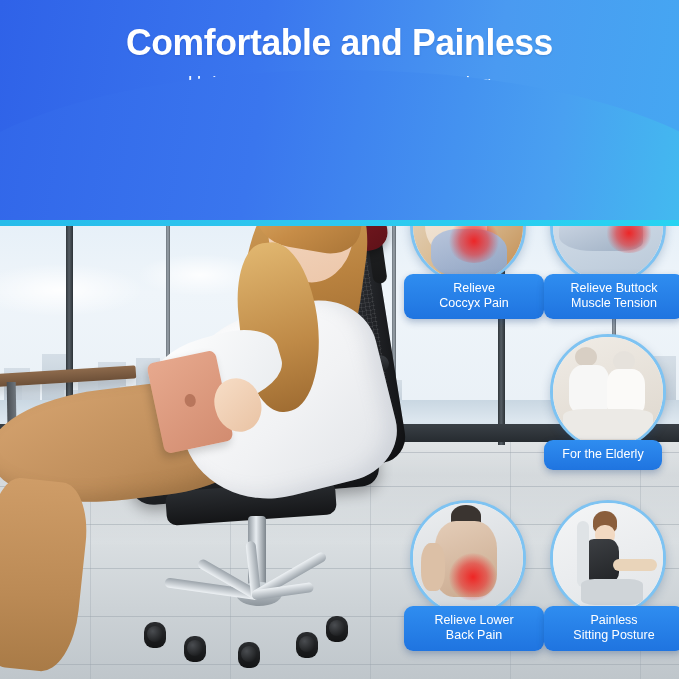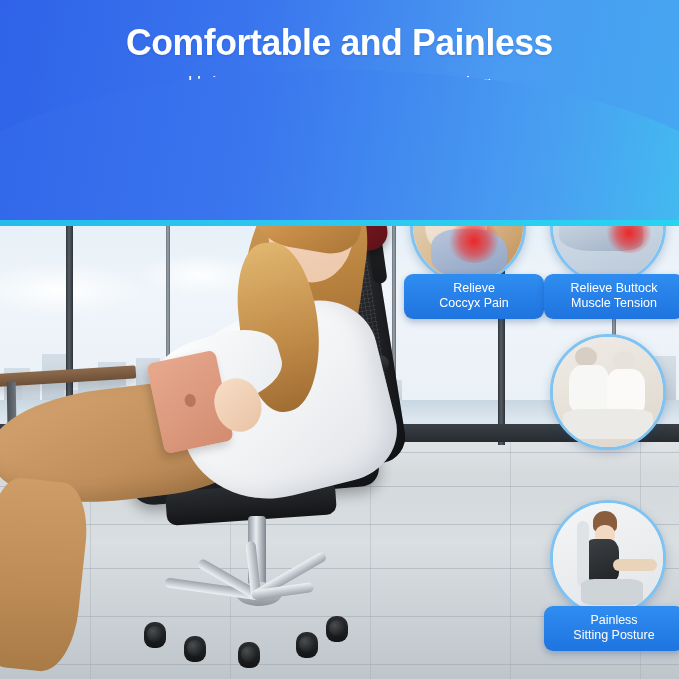--- a/index.html
+++ b/index.html
@@ -341,20 +341,37 @@
       <div class="cell" style="left: 140px; top: 166px;">
         <div class="circle">
           <div class="circle-inner" style="background:linear-gradient(160deg,#f0ece6,#ddd6cc)">
             <div class="sk" style="left:22px;top:10px;width:22px;height:20px;background:#d8cfc4;border-radius:50%"></div>
             <div class="sk" style="left:16px;top:28px;width:40px;height:48px;background:#f7f7f6;border-radius:34% 30% 22% 26%"></div>
             <div class="sk" style="left:60px;top:14px;width:22px;height:20px;background:#e6e2dc;border-radius:50%"></div>
             <div class="sk" style="left:54px;top:32px;width:38px;height:46px;background:#fbfaf8;border-radius:30% 34% 26% 22%"></div>
             <div class="sk" style="left:10px;top:72px;width:90px;height:30px;background:#eceae6;border-radius:24%"></div>
           </div>
         </div>
+        <div class="badge">
+          <div>For the Elderly</div>
+        </div>
+      </div>
+      <div class="cell" style="left: 0px; top: 332px;">
+        <div class="circle">
+          <div class="circle-inner" style="background:linear-gradient(160deg,#eceef0,#cfd4d8)">
+            <div class="sk" style="left:38px;top:2px;width:30px;height:22px;background:#3a3430;border-radius:50% 50% 20% 20%"></div>
+            <div class="sk" style="left:22px;top:18px;width:62px;height:76px;background:linear-gradient(160deg,#e4cdb8,#c9a98e);border-radius:34% 36% 30% 30%"></div>
+            <div class="redglow" style="left:36px;top:50px;width:48px;height:48px"></div>
+            <div class="sk" style="left:8px;top:40px;width:24px;height:48px;background:#dcc0a6;border-radius:40%"></div>
+          </div>
+        </div>
+        <div class="badge wide">
+          <div>Relieve Lower</div>
+          <div>Back Pain</div>
+        </div>
       </div>
       <div class="cell" style="left: 140px; top: 332px;">
         <div class="circle">
           <div class="circle-inner" style="background:linear-gradient(160deg,#f4f5f6,#e2e5e8)">
             <div class="sk" style="left:40px;top:8px;width:24px;height:22px;background:#8a5e3c;border-radius:50% 50% 30% 30%"></div>
             <div class="sk" style="left:42px;top:22px;width:20px;height:20px;background:#f2d9c2;border-radius:46%"></div>
             <div class="sk" style="left:32px;top:36px;width:34px;height:42px;background:linear-gradient(160deg,#3d4044,#222427);border-radius:26% 30% 20% 24%"></div>
             <div class="sk" style="left:24px;top:18px;width:12px;height:66px;background:#dfe3e6;border-radius:6px"></div>
             <div class="sk" style="left:60px;top:56px;width:44px;height:12px;background:#e9d4ba;border-radius:6px"></div>
             <div class="sk" style="left:28px;top:76px;width:62px;height:26px;background:#cfd4d8;border-radius:22%"></div>

